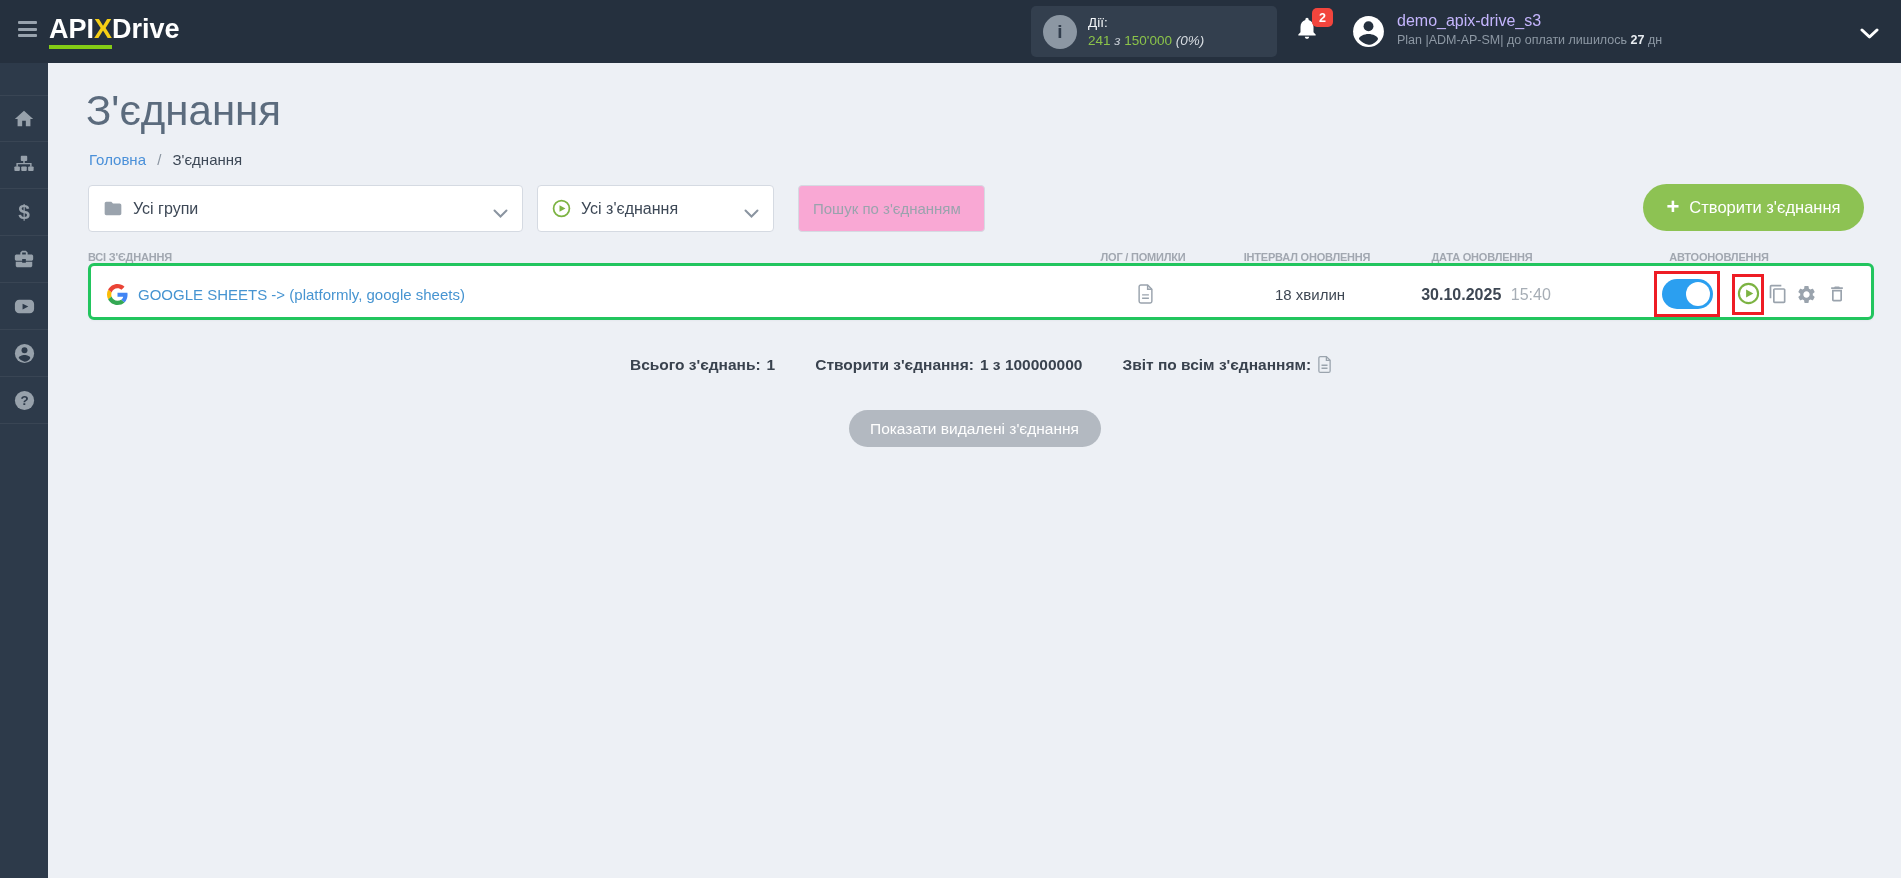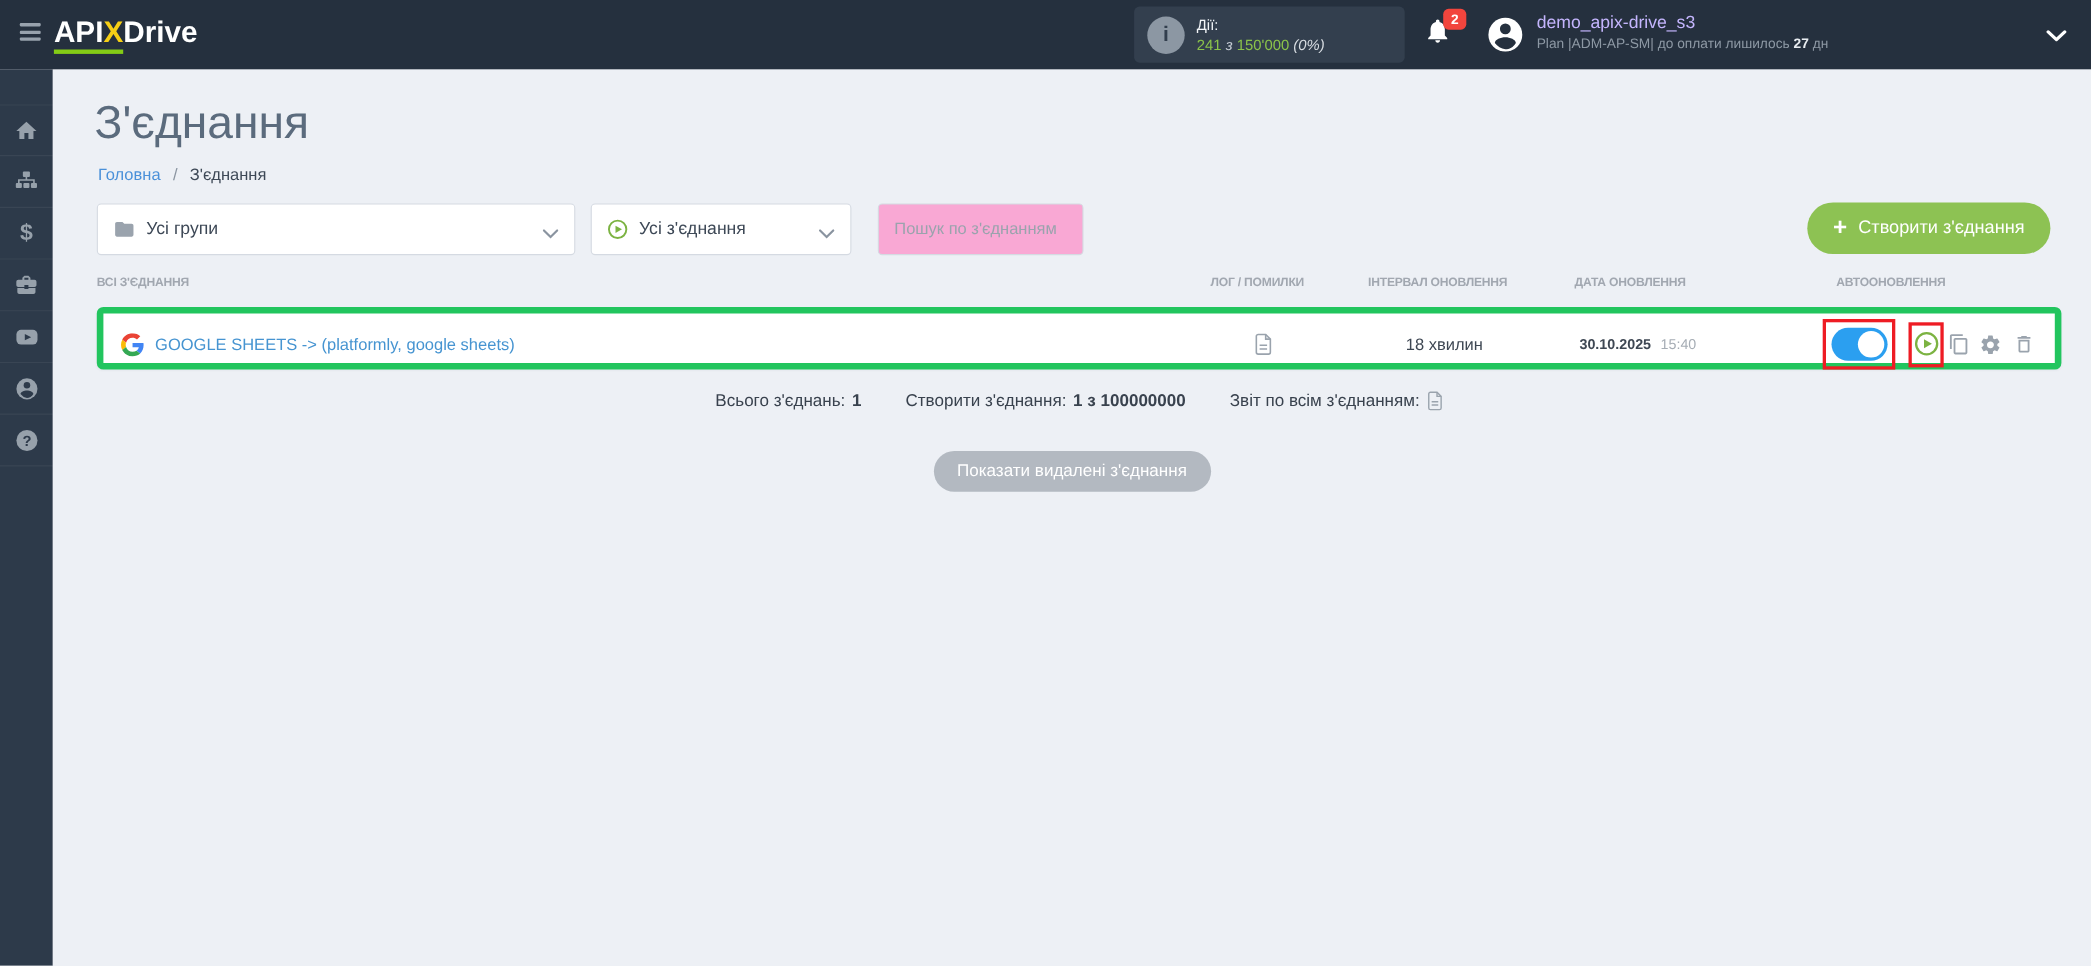--- a/index.html
+++ b/index.html
@@ -70,44 +70,44 @@
     border:none; border-radius:24px; color:#fff; display:flex; align-items:center; justify-content:center;
     gap:10px; font-size:16.5px; cursor:pointer; font-family:"Liberation Sans", sans-serif; }
   .create-btn .plus { font-size:22px; font-weight:bold; line-height:1; margin-top:-2px; }
 
   .thead { position:absolute; top:188px; left:0; width:100%; height:16px;
     font-size:11px; font-weight:bold; color:#a1a7b0; letter-spacing:-0.2px; }
   .th { position:absolute; white-space:nowrap; }
   .th-0 { left:40px; }
   .th-c { transform:translateX(-50%); }
 
-  .row-card { position:absolute; left:40px; top:216px; width:1786px; height:57px; background:#fff;
-    border:6px solid #22c55e; border-radius:6px; box-shadow:0 1px 2px rgba(40,50,70,0.04); }
+  .row-card { position:absolute; left:40px; top:200px; width:1786px; height:57px; background:#fff;
+    border:3px solid #22c55e; border-radius:6px; box-shadow:0 1px 2px rgba(40,50,70,0.04); }
   .g-icon { position:absolute; left:16px; top:18px; }
   .row-link { position:absolute; left:47px; top:20px; font-size:15px; font-weight:500; color:#4694d1;
     cursor:pointer; text-decoration:none; white-space:nowrap; }
   .row-log { position:absolute; left:1046px; top:17px; cursor:pointer; }
   .row-interval { position:absolute; left:1219px; top:20px; transform:translateX(-50%); font-size:15px; color:#3e4753; white-space:nowrap; }
-  .row-date { position:absolute; left:1395px; top:20px; transform:translateX(-50%); font-size:13px; white-space:nowrap; }
+  .row-date { position:absolute; left:1395px; top:20px; transform:translateX(-50%); font-size:16px; white-space:nowrap; }
   .row-date .d { font-weight:bold; color:#3e4753; }
   .row-date .t { color:#a6adb5; margin-left:5px; }
 
   .annot { position:absolute; border:3px solid #ee1c24; }
   .annot-toggle { left:1563px; top:5px; width:66px; height:46px; display:flex; align-items:center; justify-content:center; }
   .annot-play { left:1641px; top:8px; width:32px; height:41px; display:flex; align-items:center; justify-content:center; }
   .toggle { width:51px; height:30px; background:#2b9ff0; border-radius:15px; position:relative; cursor:pointer; }
   .toggle .knob { position:absolute; right:3px; top:3px; width:24px; height:24px; background:#fff; border-radius:50%; }
   .icon-btn { position:absolute; top:18px; background:none; border:none; cursor:pointer; padding:0; color:#9aa3ad; }
   .btn-play { position:static; }
   .btn-copy { left:1677px; }
   .btn-gear { left:1705px; }
   .btn-trash { left:1736px; }
 
   .summary { position:absolute; left:40px; top:292px; width:1786px; display:flex; justify-content:center;
-    align-items:center; gap:40px; font-size:15.5px; color:#39424e; }
+    align-items:center; gap:40px; font-size:15.5px; color:#39424e;font-weight:bold; }
   .summary .item { display:flex; align-items:center; gap:6px; white-space:nowrap; }
   .report-doc { cursor:pointer; display:flex; }
 
   .deleted-btn { position:absolute; left:0; right:0; margin:0 auto; top:347px; width:252px; height:37px;
     background:#b3b9c1; border:none; border-radius:19px; color:#fff; font-size:15.5px; cursor:pointer;
     font-family:"Liberation Sans", sans-serif; }
 </style>
 </head>
 <body>
 

